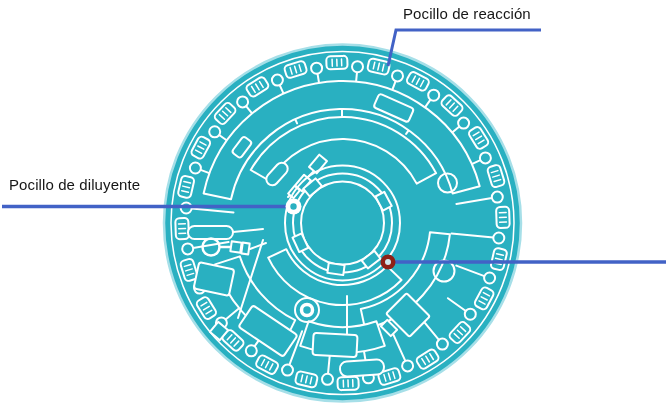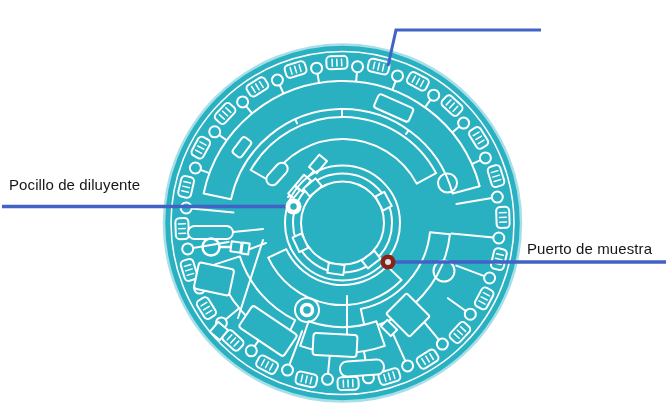--- a/index.html
+++ b/index.html
@@ -296,15 +296,15 @@
     <g>
       <circle cx="293.5" cy="206.5" r="8" style="fill:var(--w)"></circle>
       <circle cx="293.5" cy="206.5" r="3.2" style="fill:var(--disc)"></circle>
     </g>
     <g>
       <circle cx="388" cy="262" r="7.5" style="fill:var(--red)"></circle>
       <circle cx="388" cy="262" r="3" style="fill:var(--redc)"></circle>
     </g>
   </svg>
 
+  <div class="label" style="left:403px;top:5px">Pocillo de reacción</div>
   <div class="label" style="left:9px;top:176px">Pocillo de diluyente</div>
-  <div class="label" style="left:527px;top:240px">Puerto de muestra</div>
 </div>
 
 </body></html>

